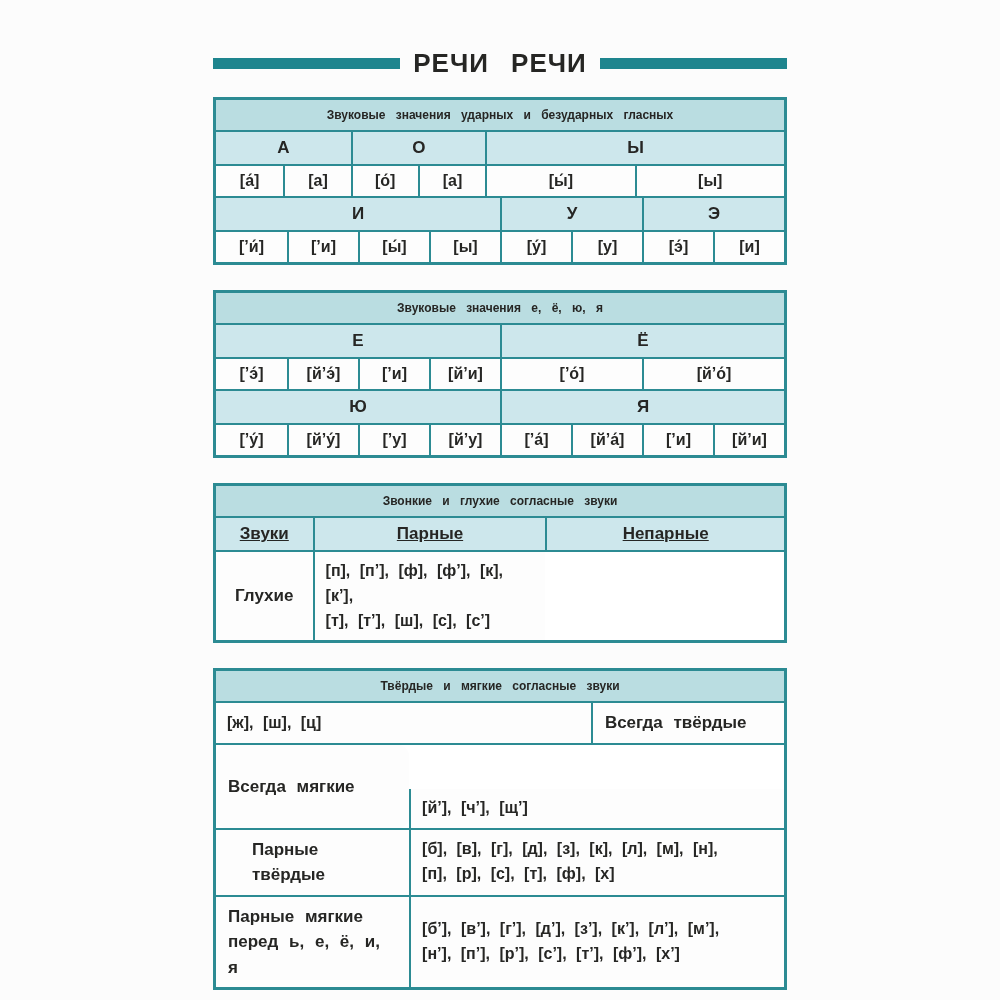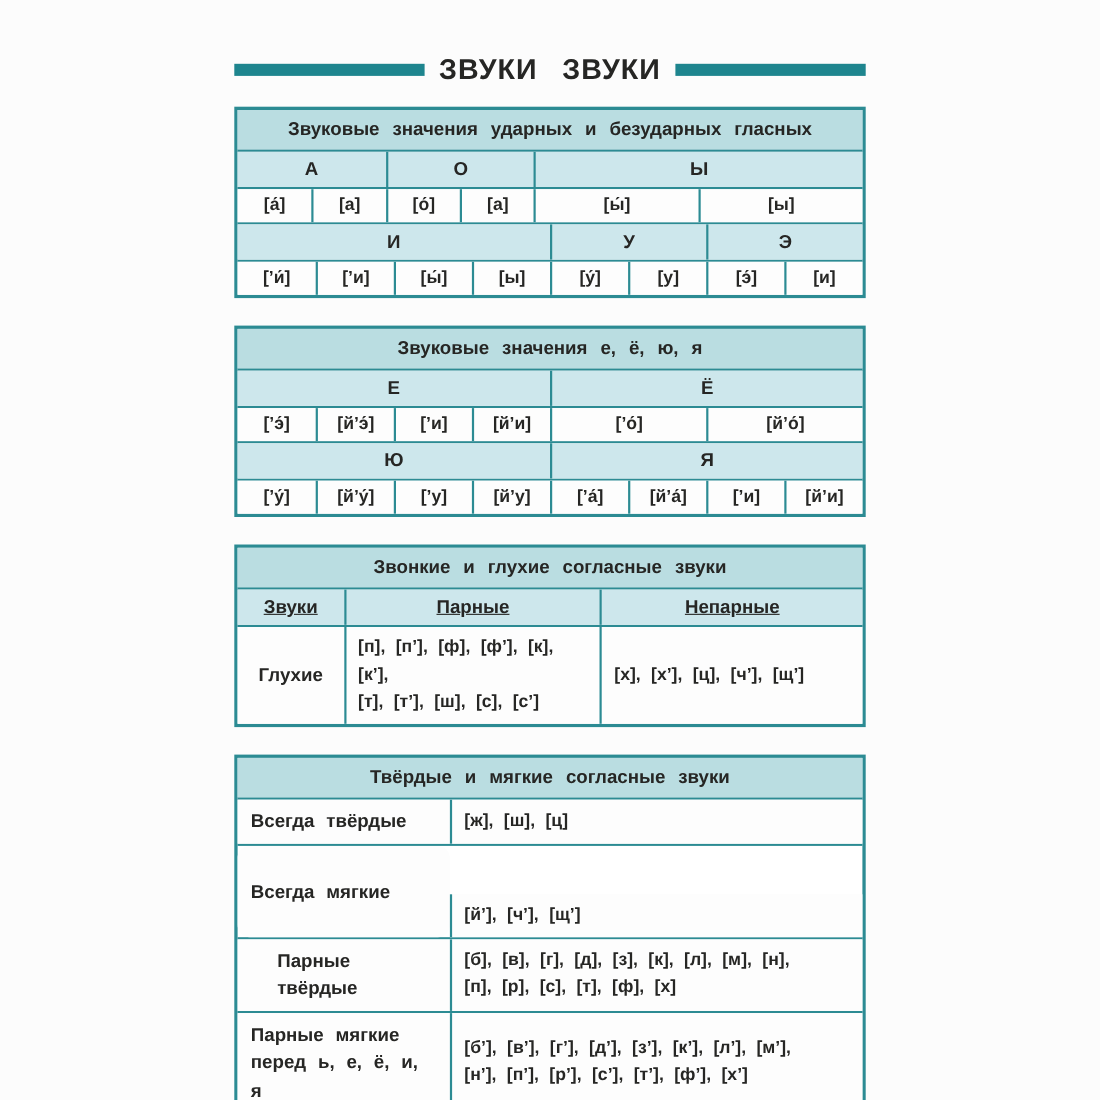--- a/index.html
+++ b/index.html
@@ -24,21 +24,21 @@
   .bar{flex:1;height:11px;background:var(--teal);}
   h1{font-size:26px;font-weight:700;letter-spacing:1px;word-spacing:14px;white-space:nowrap;}
 
   .table{border:3px solid var(--border);background:#fff;margin-bottom:25px;}
   .table:last-of-type{margin-bottom:16px;}
   .row{display:flex;border-top:2px solid var(--border);min-width:0;}
   .table .row:first-child{border-top:none;}
   .title-row{
     background:var(--title-row-bg);
     justify-content:center;text-align:center;
-    font-weight:700;font-size:17px;padding:8px 4px;word-spacing:7px;
+    font-weight:700;font-size:12px;padding:8px 4px;word-spacing:7px;
   }
   .cell{
     border-left:2px solid var(--border);
     display:flex;align-items:center;justify-content:center;
     min-width:0;
   }
   .cell:first-child{border-left:none;}
   .letter{background:var(--subheader-bg);font-weight:700;font-size:17px;padding:6px 2px;}
   .colhead{background:var(--subheader-bg);font-weight:700;font-size:17px;padding:6px 2px;word-spacing:5px;text-decoration:underline;}
   .sound{background:var(--cell-bg);font-weight:600;font-size:16px;padding:6px 2px;}
@@ -54,21 +54,21 @@
     line-height:1.5;word-spacing:6px;
   }
 </style>
 </head>
 <body>
 
 <div class="page">
 
   <header>
     <span class="bar"></span>
-    <h1>ЗВУКИ ЗВУКИ</h1>
+    <h1>РЕЧИ РЕЧИ</h1>
     <span class="bar"></span>
   </header>
 
   <main>
       <section class="table">
         <div class="row title-row">Звуковые значения ударных и безударных гласных</div>
         <div class="row">
           <div class="cell letter" style="flex: 0 1 23.7%;">А</div>
           <div class="cell letter" style="flex: 0 1 23.7%;">О</div>
           <div class="cell letter" style="flex: 0 1 52.6%;">Ы</div>
@@ -130,28 +130,27 @@
         <div class="row title-row">Звонкие и глухие согласные звуки</div>
         <div class="row">
           <div class="cell colhead" style="flex: 0 1 17%;">Звуки</div>
           <div class="cell colhead" style="flex: 0 1 41%;">Парные</div>
           <div class="cell colhead" style="flex: 0 1 42%;">Непарные</div>
         </div>
         <div class="row">
           <div class="cell rowlabel" style="flex: 0 1 17%;">Глухие</div>
           <div class="cell soundlist" style="flex: 0 1 41%;">[п], [п’], [ф], [ф’], [к], [к’],
 [т], [т’], [ш], [с], [с’]</div>
-          <div class="cell soundlist" style="flex: 0 1 42%;">[х], [х’], [ц], [ч’], [щ’]</div>
         </div>
       </section>
       <section class="table">
         <div class="row title-row">Твёрдые и мягкие согласные звуки</div>
         <div class="row">
+          <div class="cell soundlist" style="flex: 0 1 66%;">[ж], [ш], [ц]</div>
           <div class="cell rowlabel-wide" style="flex: 0 1 34%;">Всегда твёрдые</div>
-          <div class="cell soundlist" style="flex: 0 1 66%;">[ж], [ш], [ц]</div>
         </div>
         <div class="row">
           <div class="cell rowlabel-wide" style="flex: 0 1 34%; border-radius: 11px;">Всегда мягкие</div>
           <div class="cell soundlist" style="flex: 0 1 66%; margin-top: 44px;">[й’], [ч’], [щ’]</div>
         </div>
         <div class="row">
           <div class="cell rowlabel-wide" style="flex: 0 1 34%; padding-left: 36px;">Парные твёрдые</div>
           <div class="cell soundlist" style="flex: 0 1 66%;">[б], [в], [г], [д], [з], [к], [л], [м], [н],
 [п], [р], [с], [т], [ф], [х]</div>
         </div>

